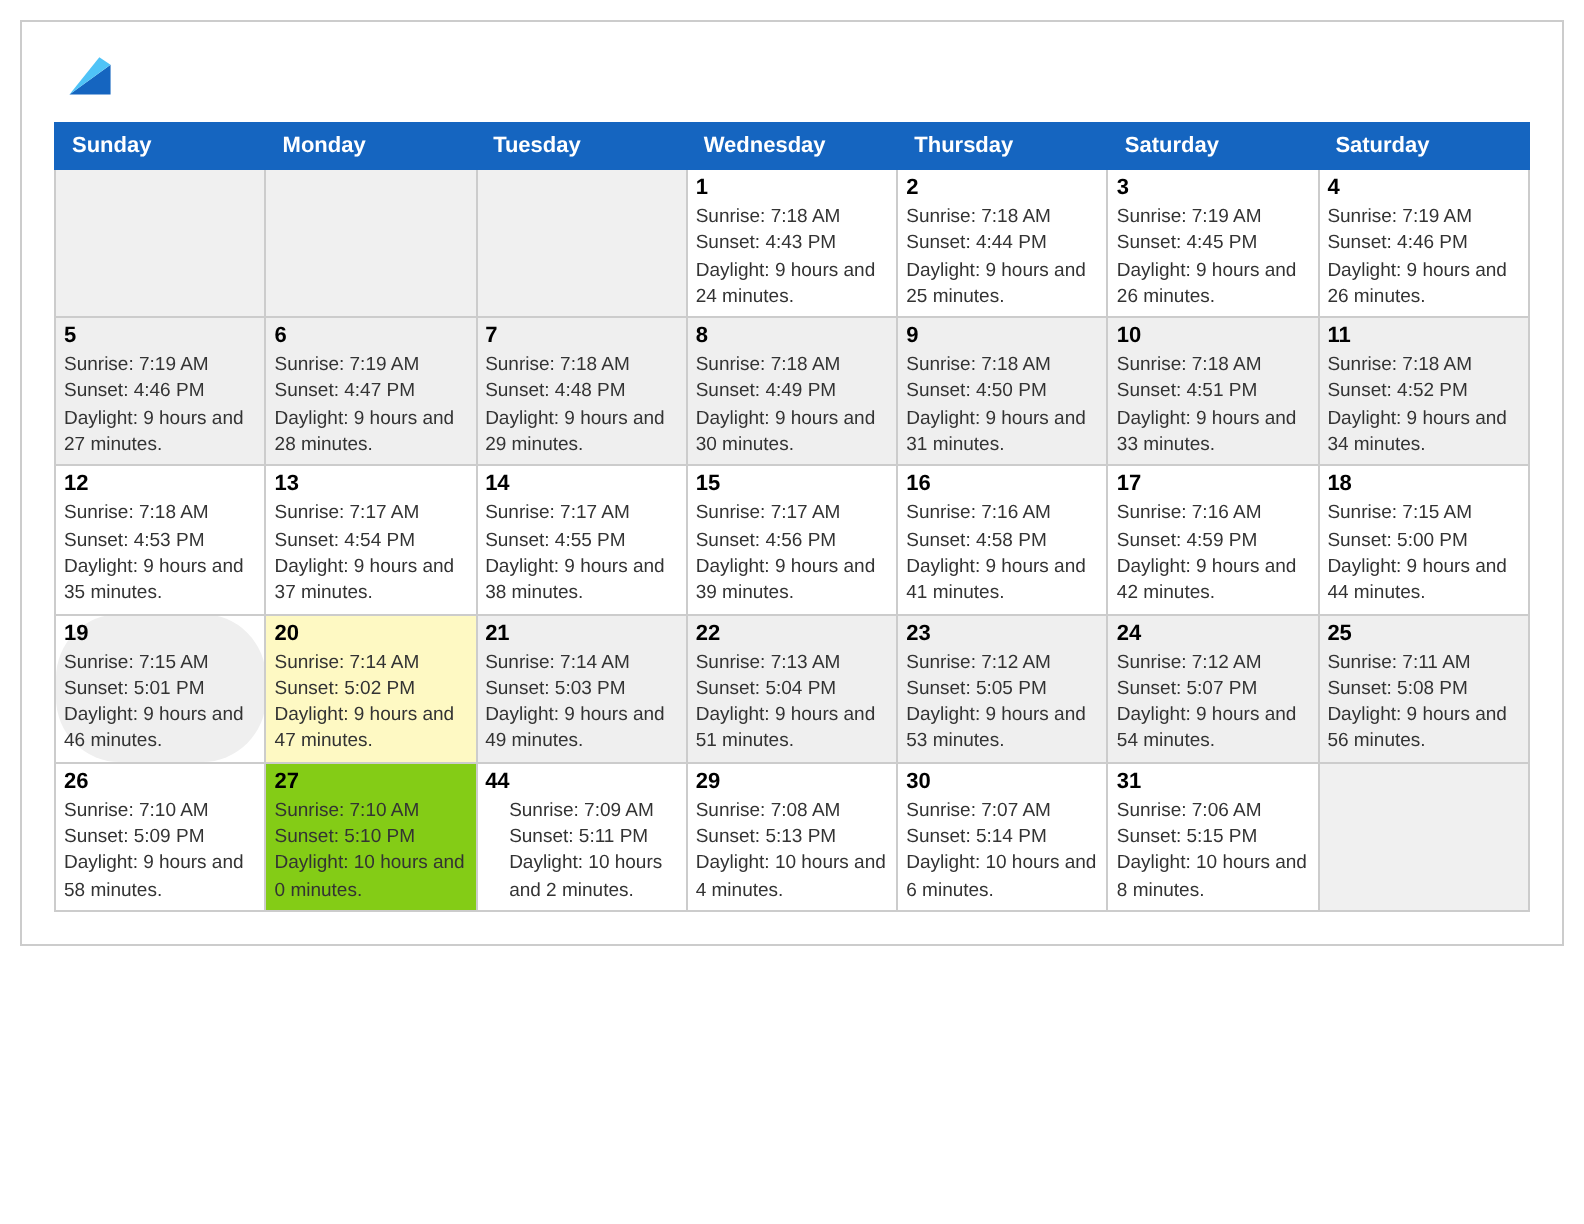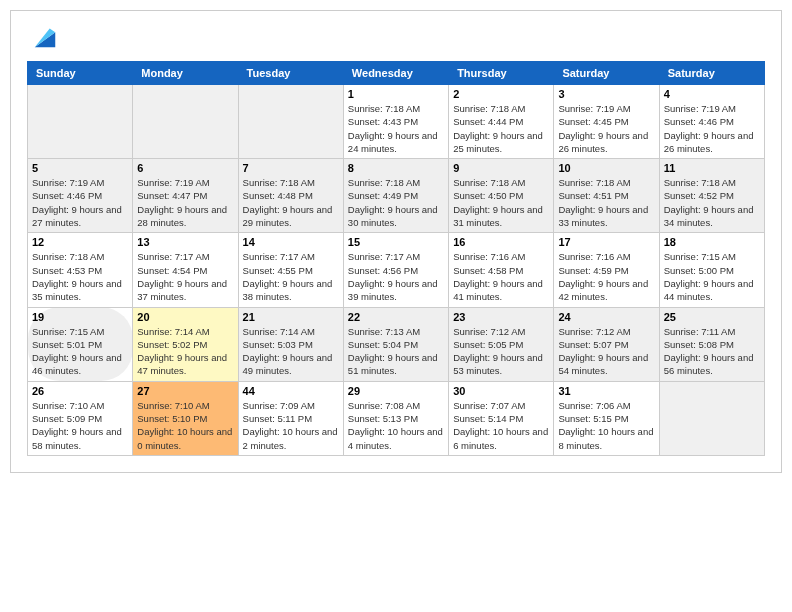--- a/index.html
+++ b/index.html
@@ -285,29 +285,29 @@
 Daylight: 9 hours and 56 minutes.</div>
           </td>
         </tr>
         <tr>
           <td style="background: rgb(255, 255, 255);">
             <span class="day-number">26</span>
             <div class="day-info" style="white-space: pre-line;">Sunrise: 7:10 AM
 Sunset: 5:09 PM
 Daylight: 9 hours and 58 minutes.</div>
           </td>
-          <td style="background: #fdba74;">
+          <td style="background: #84cc16;">
             <span class="day-number">27</span>
             <div class="day-info" style="white-space: pre-line;">Sunrise: 7:10 AM
 Sunset: 5:10 PM
 Daylight: 10 hours and 0 minutes.</div>
           </td>
           <td style="background: rgb(255, 255, 255);">
             <span class="day-number">44</span>
-            <div class="day-info" style="white-space: pre-line;">Sunrise: 7:09 AM
+            <div class="day-info" style="white-space: pre-line; margin-left: 12px;">Sunrise: 7:09 AM
 Sunset: 5:11 PM
 Daylight: 10 hours and 2 minutes.</div>
           </td>
           <td style="background: rgb(255, 255, 255);">
             <span class="day-number">29</span>
             <div class="day-info" style="white-space: pre-line;">Sunrise: 7:08 AM
 Sunset: 5:13 PM
 Daylight: 10 hours and 4 minutes.</div>
           </td>
           <td style="background: rgb(255, 255, 255);">

